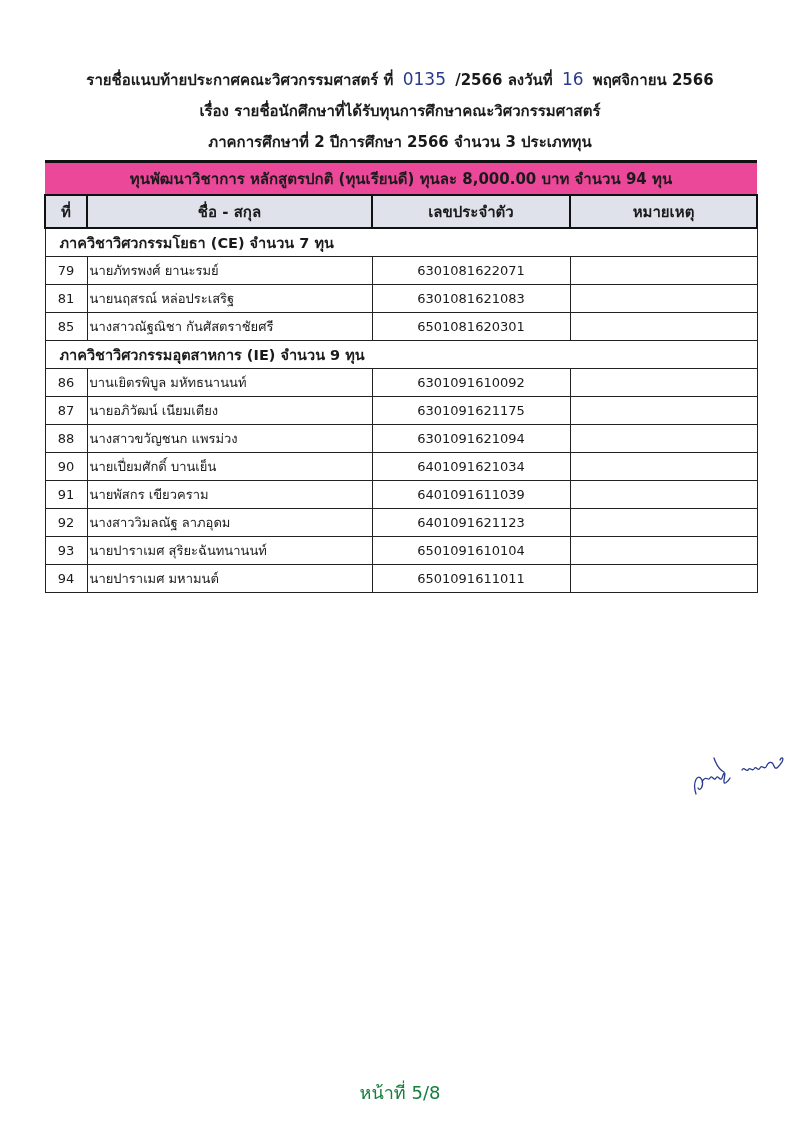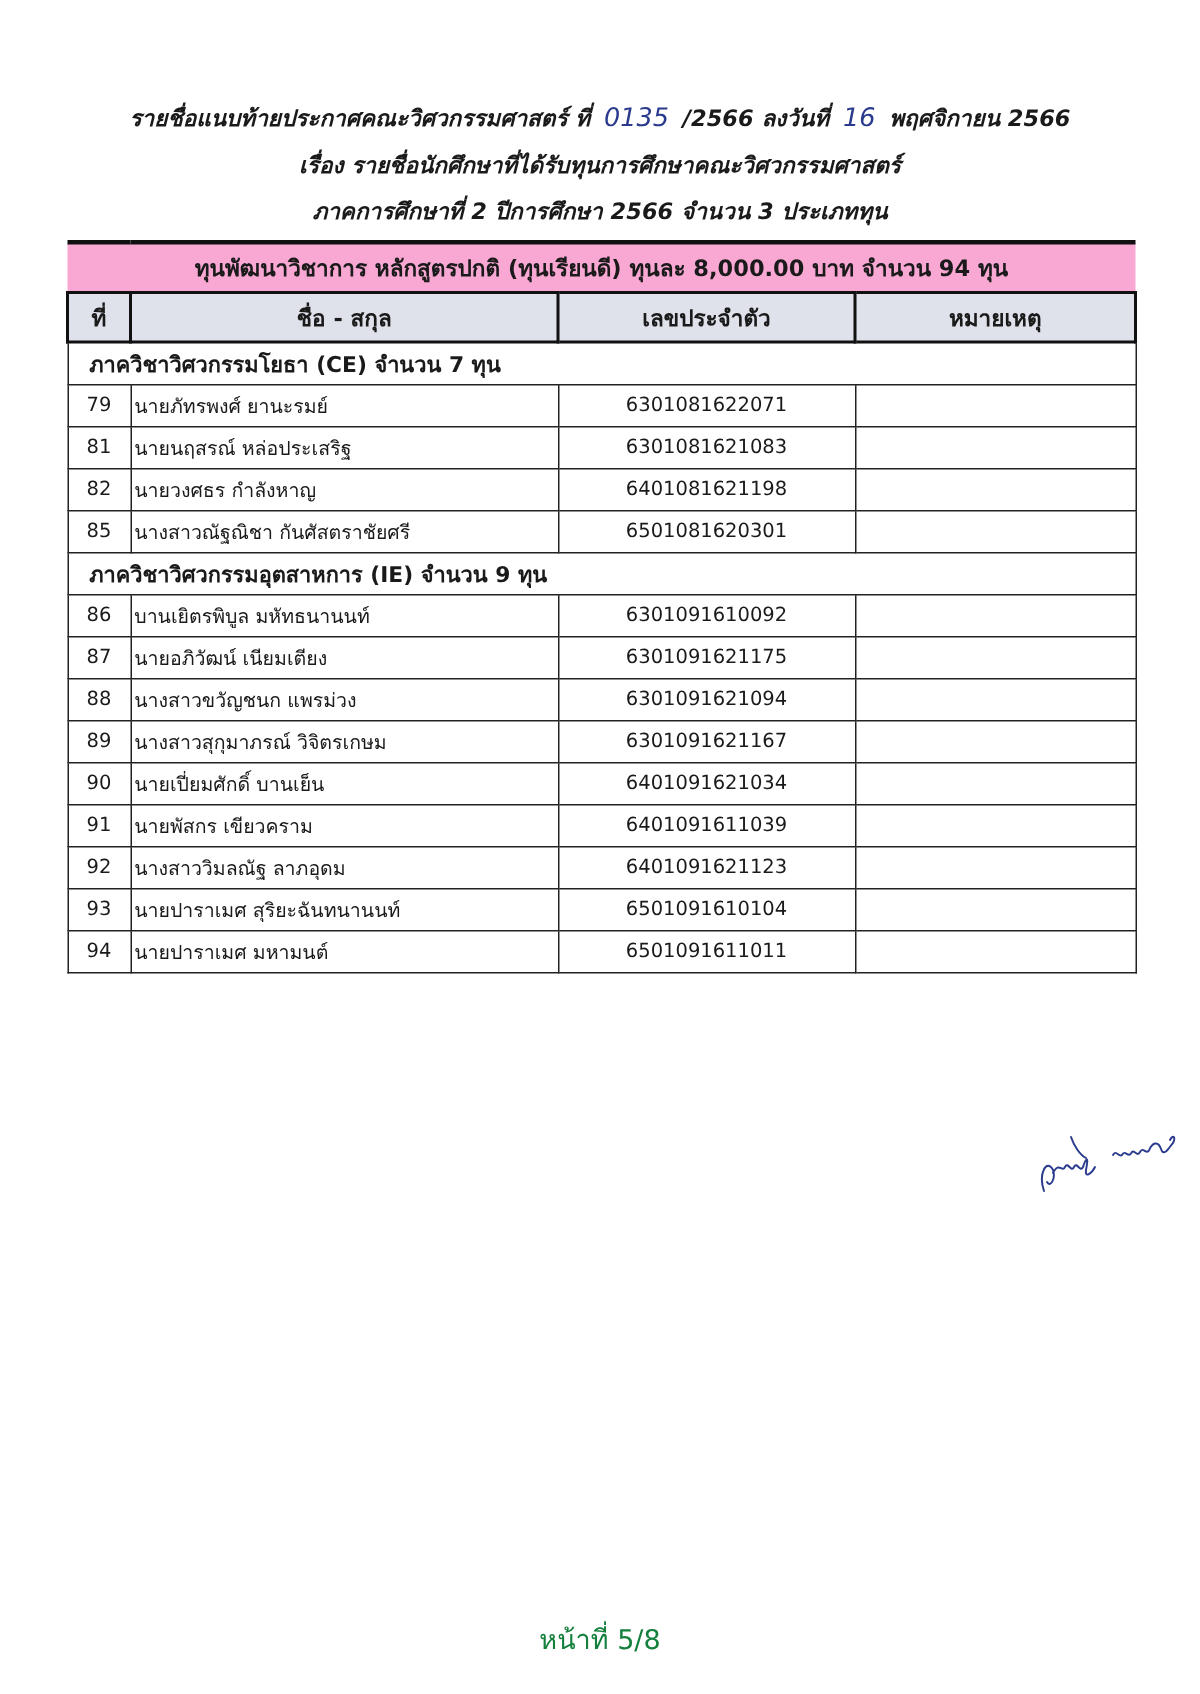--- a/index.html
+++ b/index.html
@@ -13,42 +13,42 @@
     overflow: hidden;
   }
   .header {
     position: absolute;
     left: 0; top: 64px; width: 800px;
     text-align: center;
     font-weight: bold;
     font-size: 15px;
     line-height: 31px;
   }
-  .header .line { white-space: nowrap; font-style: italic; }
+  .header .line { white-space: nowrap; }
   .handwritten {
     color: #2a3a8c;
     font-weight: normal;
     font-family: "DejaVu Sans", sans-serif;
     font-size: 17px;
     padding: 0 4px;
   }
   .doc-table {
     position: absolute;
     left: 44px; top: 160px;
     width: 714px;
     border-collapse: collapse;
     font-size: 13px;
   }
   .doc-table td, .doc-table th {
     border: 1px solid #222;
     padding: 0;
     height: 27px;
   }
   .title-band td {
-    background: #f9a8d4;
+    background: #ec4899;
     border-top: 3px solid #111;
     border-left: none;
     border-right: none;
     text-align: center;
     font-weight: bold;
     font-size: 15px;
     height: 31px;
   }
   .col-head th {
     background: #dfe1eb;
@@ -127,26 +127,20 @@
         <td class="sid">6301081622071</td>
         <td class="note"></td>
       </tr>
       <tr class="data-row">
         <td class="num">81</td>
         <td class="name">นายนฤสรณ์ หล่อประเสริฐ</td>
         <td class="sid">6301081621083</td>
         <td class="note"></td>
       </tr>
       <tr class="data-row">
-        <td class="num">82</td>
-        <td class="name">นายวงศธร กำลังหาญ</td>
-        <td class="sid">6401081621198</td>
-        <td class="note"></td>
-      </tr>
-      <tr class="data-row">
         <td class="num">85</td>
         <td class="name">นางสาวณัฐณิชา กันศัสตราชัยศรี</td>
         <td class="sid">6501081620301</td>
         <td class="note"></td>
       </tr>
       <tr class="section-row">
         <td colspan="4">ภาควิชาวิศวกรรมอุตสาหการ (IE) จำนวน 9 ทุน</td>
       </tr>
       <tr class="data-row">
         <td class="num">86</td>
@@ -157,26 +151,20 @@
       <tr class="data-row">
         <td class="num">87</td>
         <td class="name">นายอภิวัฒน์ เนียมเตียง</td>
         <td class="sid">6301091621175</td>
         <td class="note"></td>
       </tr>
       <tr class="data-row">
         <td class="num">88</td>
         <td class="name">นางสาวขวัญชนก แพรม่วง</td>
         <td class="sid">6301091621094</td>
-        <td class="note"></td>
-      </tr>
-      <tr class="data-row">
-        <td class="num">89</td>
-        <td class="name">นางสาวสุกุมาภรณ์ วิจิตรเกษม</td>
-        <td class="sid">6301091621167</td>
         <td class="note"></td>
       </tr>
       <tr class="data-row">
         <td class="num">90</td>
         <td class="name">นายเปี่ยมศักดิ์ บานเย็น</td>
         <td class="sid">6401091621034</td>
         <td class="note"></td>
       </tr>
       <tr class="data-row">
         <td class="num">91</td>

